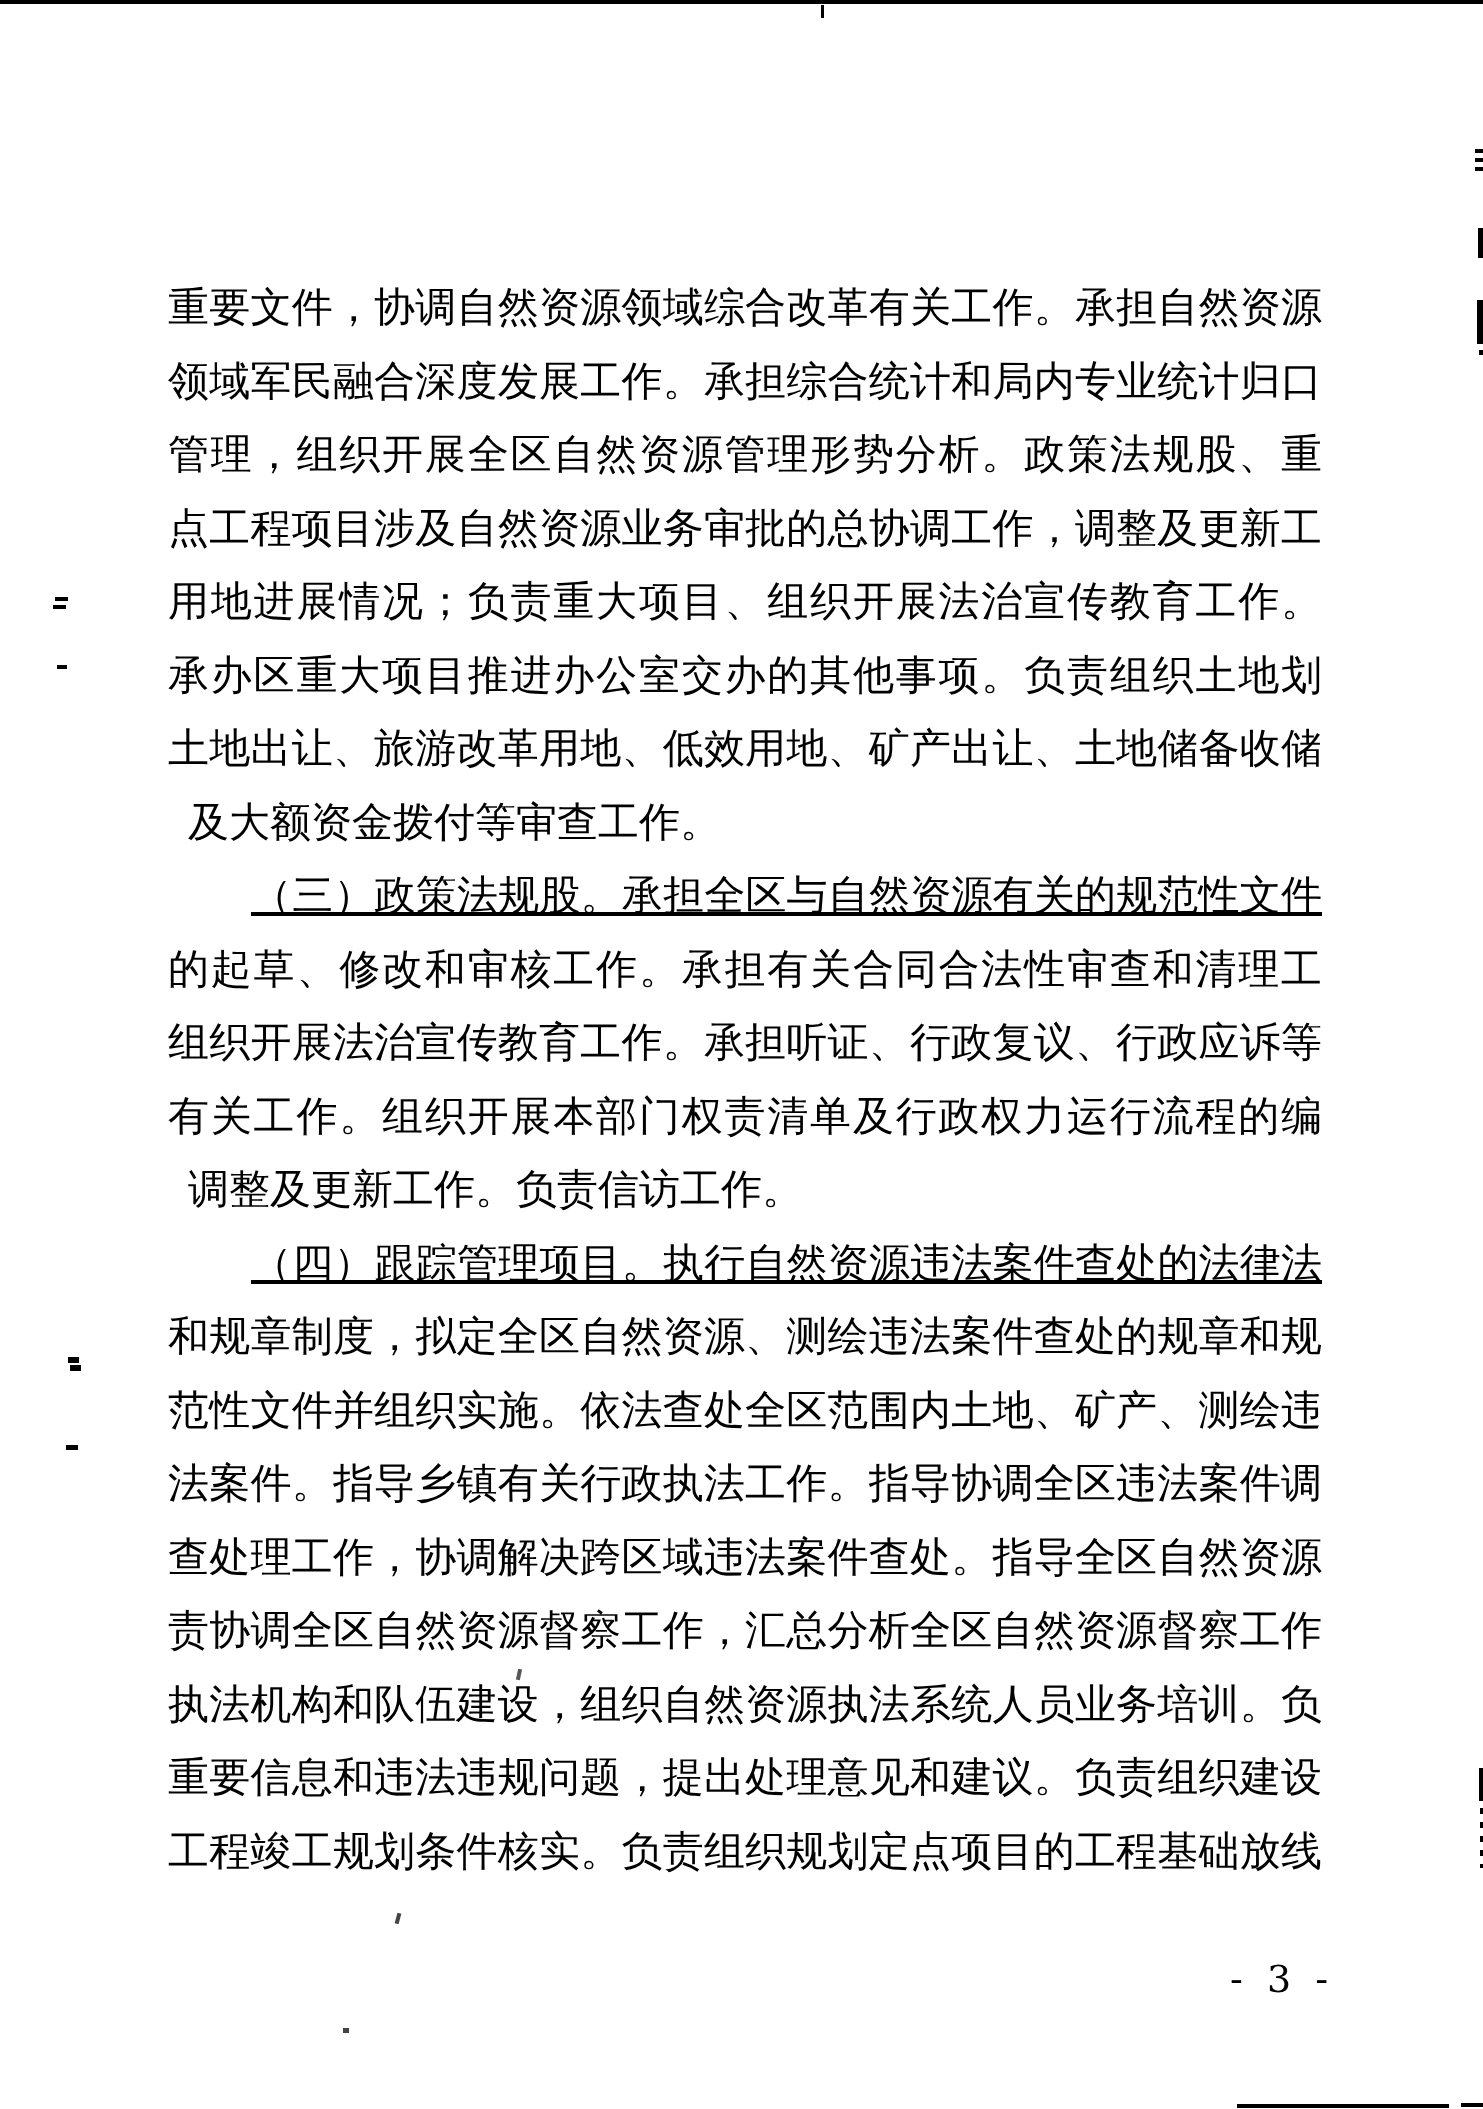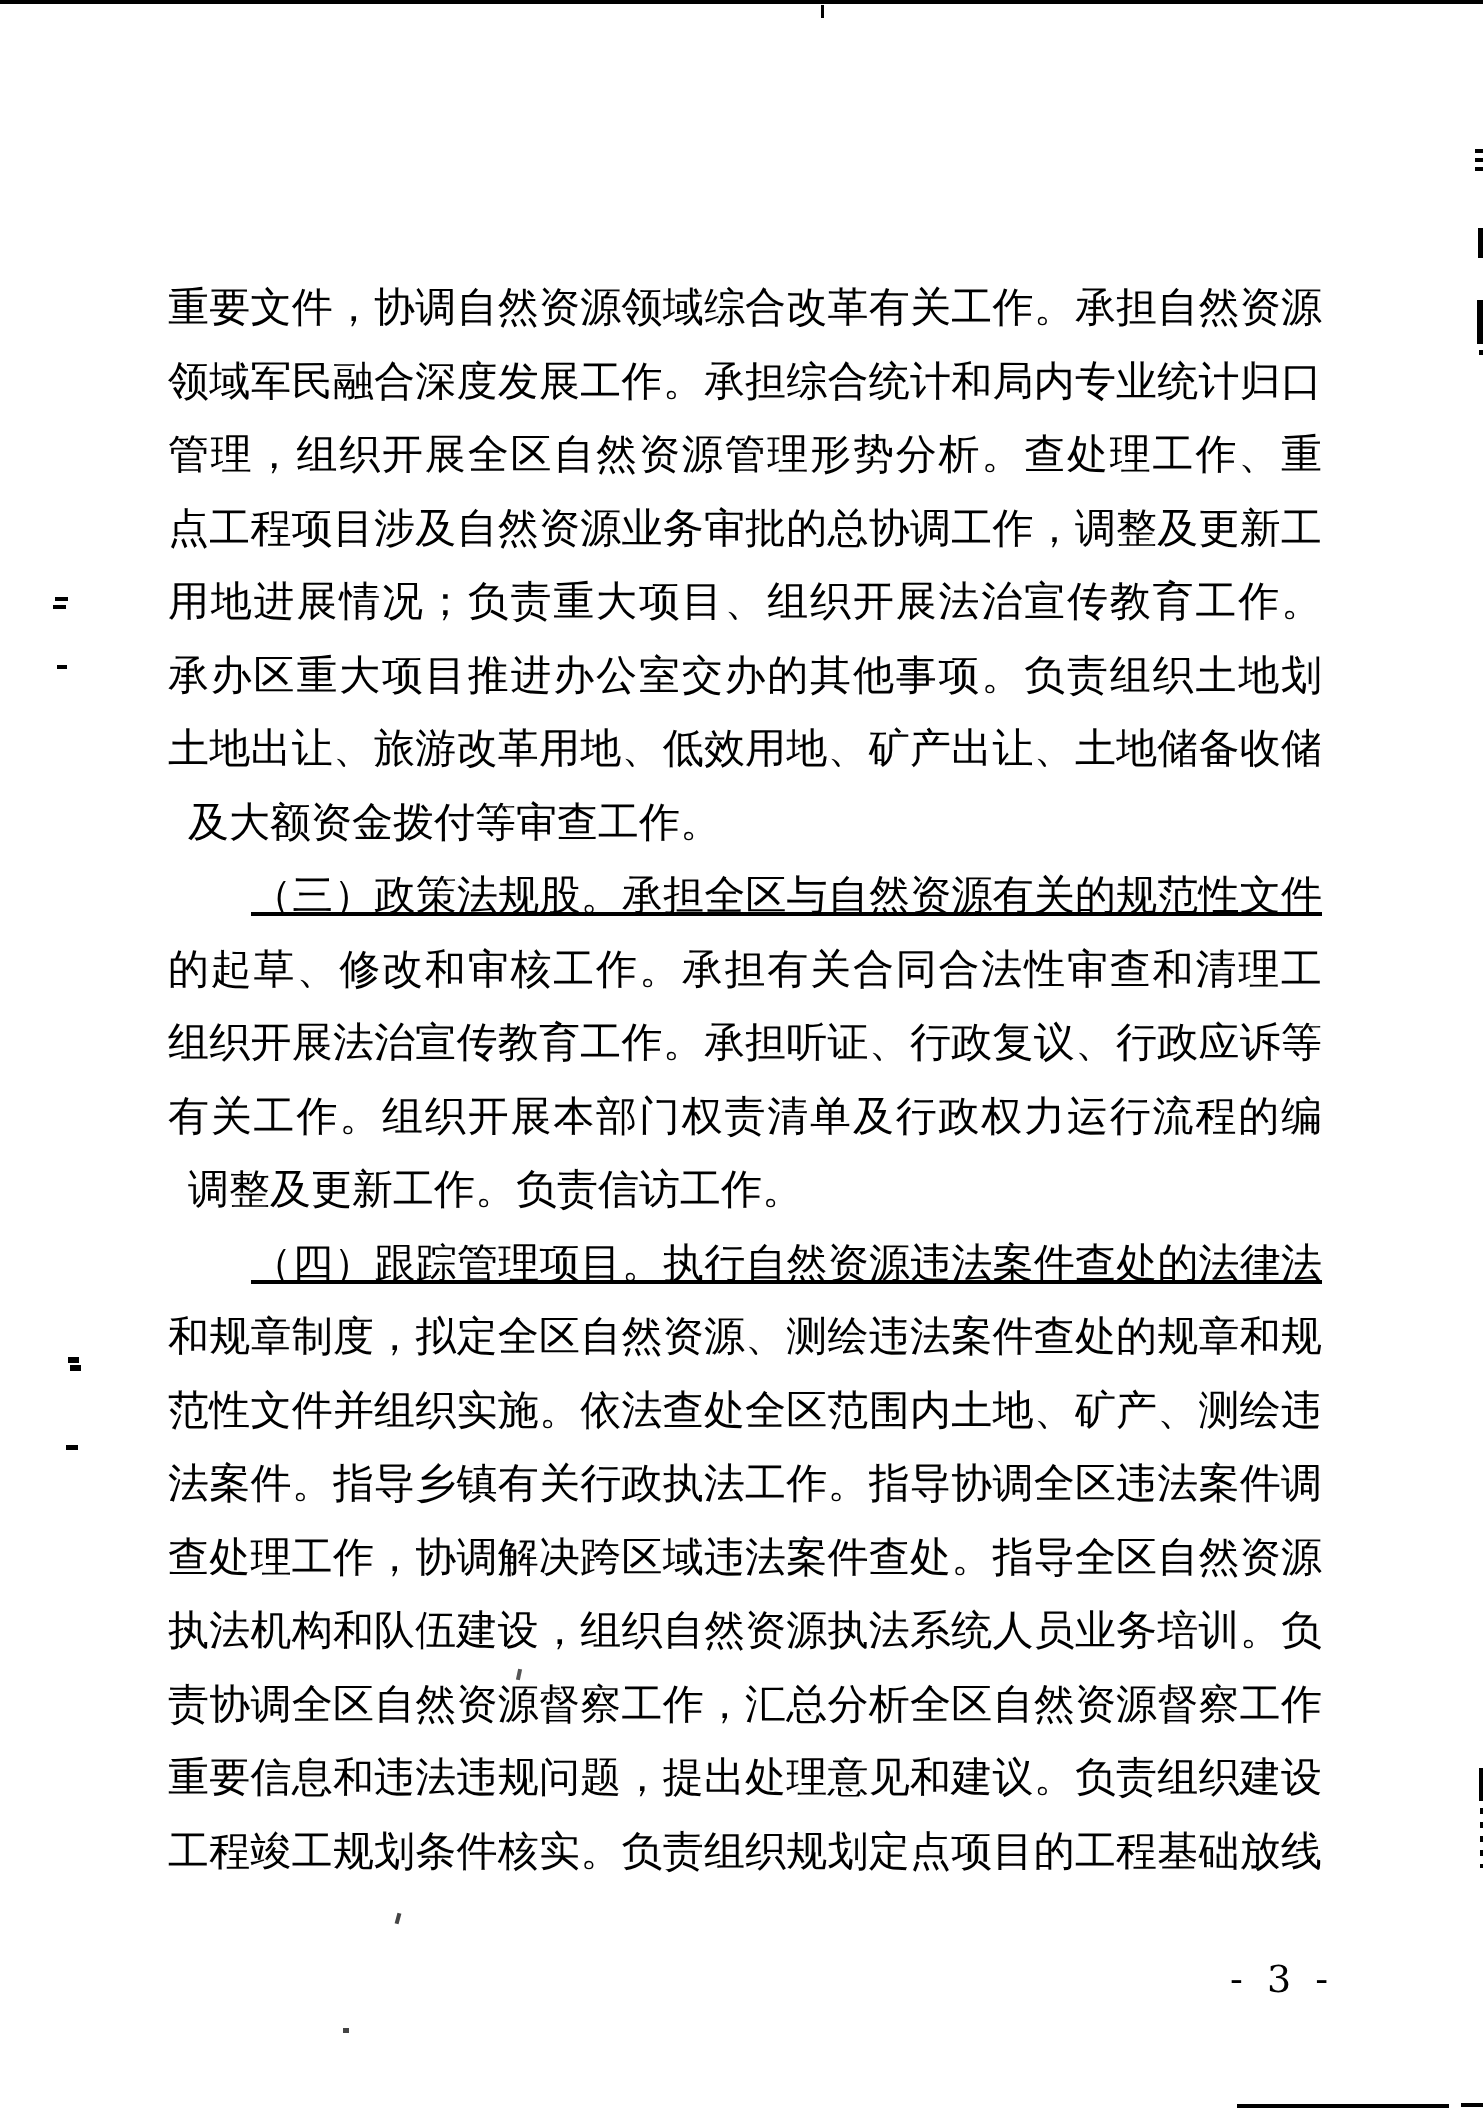--- a/index.html
+++ b/index.html
@@ -71,37 +71,37 @@
   <div class="a a-r6"></div>
   <div class="a a-b1"></div>
   <div class="a a-b2"></div>
   <div class="a a-s1"></div>
   <div class="a a-s2"></div>
   <div class="a a-s3"></div>
 
   <div class="doc">
     <div class="line">重要文件，协调自然资源领域综合改革有关工作。承担自然资源</div>
     <div class="line">领域军民融合深度发展工作。承担综合统计和局内专业统计归口</div>
-    <div class="line">管理，组织开展全区自然资源管理形势分析。查处理工作、重</div>
+    <div class="line">管理，组织开展全区自然资源管理形势分析。政策法规股、重</div>
     <div class="line">点工程项目涉及自然资源业务审批的总协调工作，调整及更新工作</div>
     <div class="line">用地进展情况；负责重大项目、组织开展法治宣传教育工作。</div>
     <div class="line">承办区重大项目推进办公室交办的其他事项。负责组织土地划拨、</div>
     <div class="line">土地出让、旅游改革用地、低效用地、矿产出让、土地储备收储</div>
     <div class="line short">及大额资金拨付等审查工作。</div>
     <div class="line indent">（三）政策法规股。承担全区与自然资源有关的规范性文件</div>
     <div class="line">的起草、修改和审核工作。承担有关合同合法性审查和清理工作。</div>
     <div class="line">组织开展法治宣传教育工作。承担听证、行政复议、行政应诉等</div>
     <div class="line">有关工作。组织开展本部门权责清单及行政权力运行流程的编制、</div>
     <div class="line short">调整及更新工作。负责信访工作。</div>
     <div class="line indent">（四）跟踪管理项目。执行自然资源违法案件查处的法律法规</div>
     <div class="line">和规章制度，拟定全区自然资源、测绘违法案件查处的规章和规</div>
     <div class="line">范性文件并组织实施。依法查处全区范围内土地、矿产、测绘违</div>
     <div class="line">法案件。指导乡镇有关行政执法工作。指导协调全区违法案件调</div>
     <div class="line">查处理工作，协调解决跨区域违法案件查处。指导全区自然资源</div>
+    <div class="line">责协调全区自然资源督察工作，汇总分析全区自然资源督察工作</div>
     <div class="line">执法机构和队伍建设，组织自然资源执法系统人员业务培训。负</div>
-    <div class="line">责协调全区自然资源督察工作，汇总分析全区自然资源督察工作</div>
     <div class="line">重要信息和违法违规问题，提出处理意见和建议。负责组织建设</div>
     <div class="line">工程竣工规划条件核实。负责组织规划定点项目的工程基础放线</div>
   </div>
 
   <div class="pageno">- 3 -</div>
 
 </div>
 
 </body></html>

